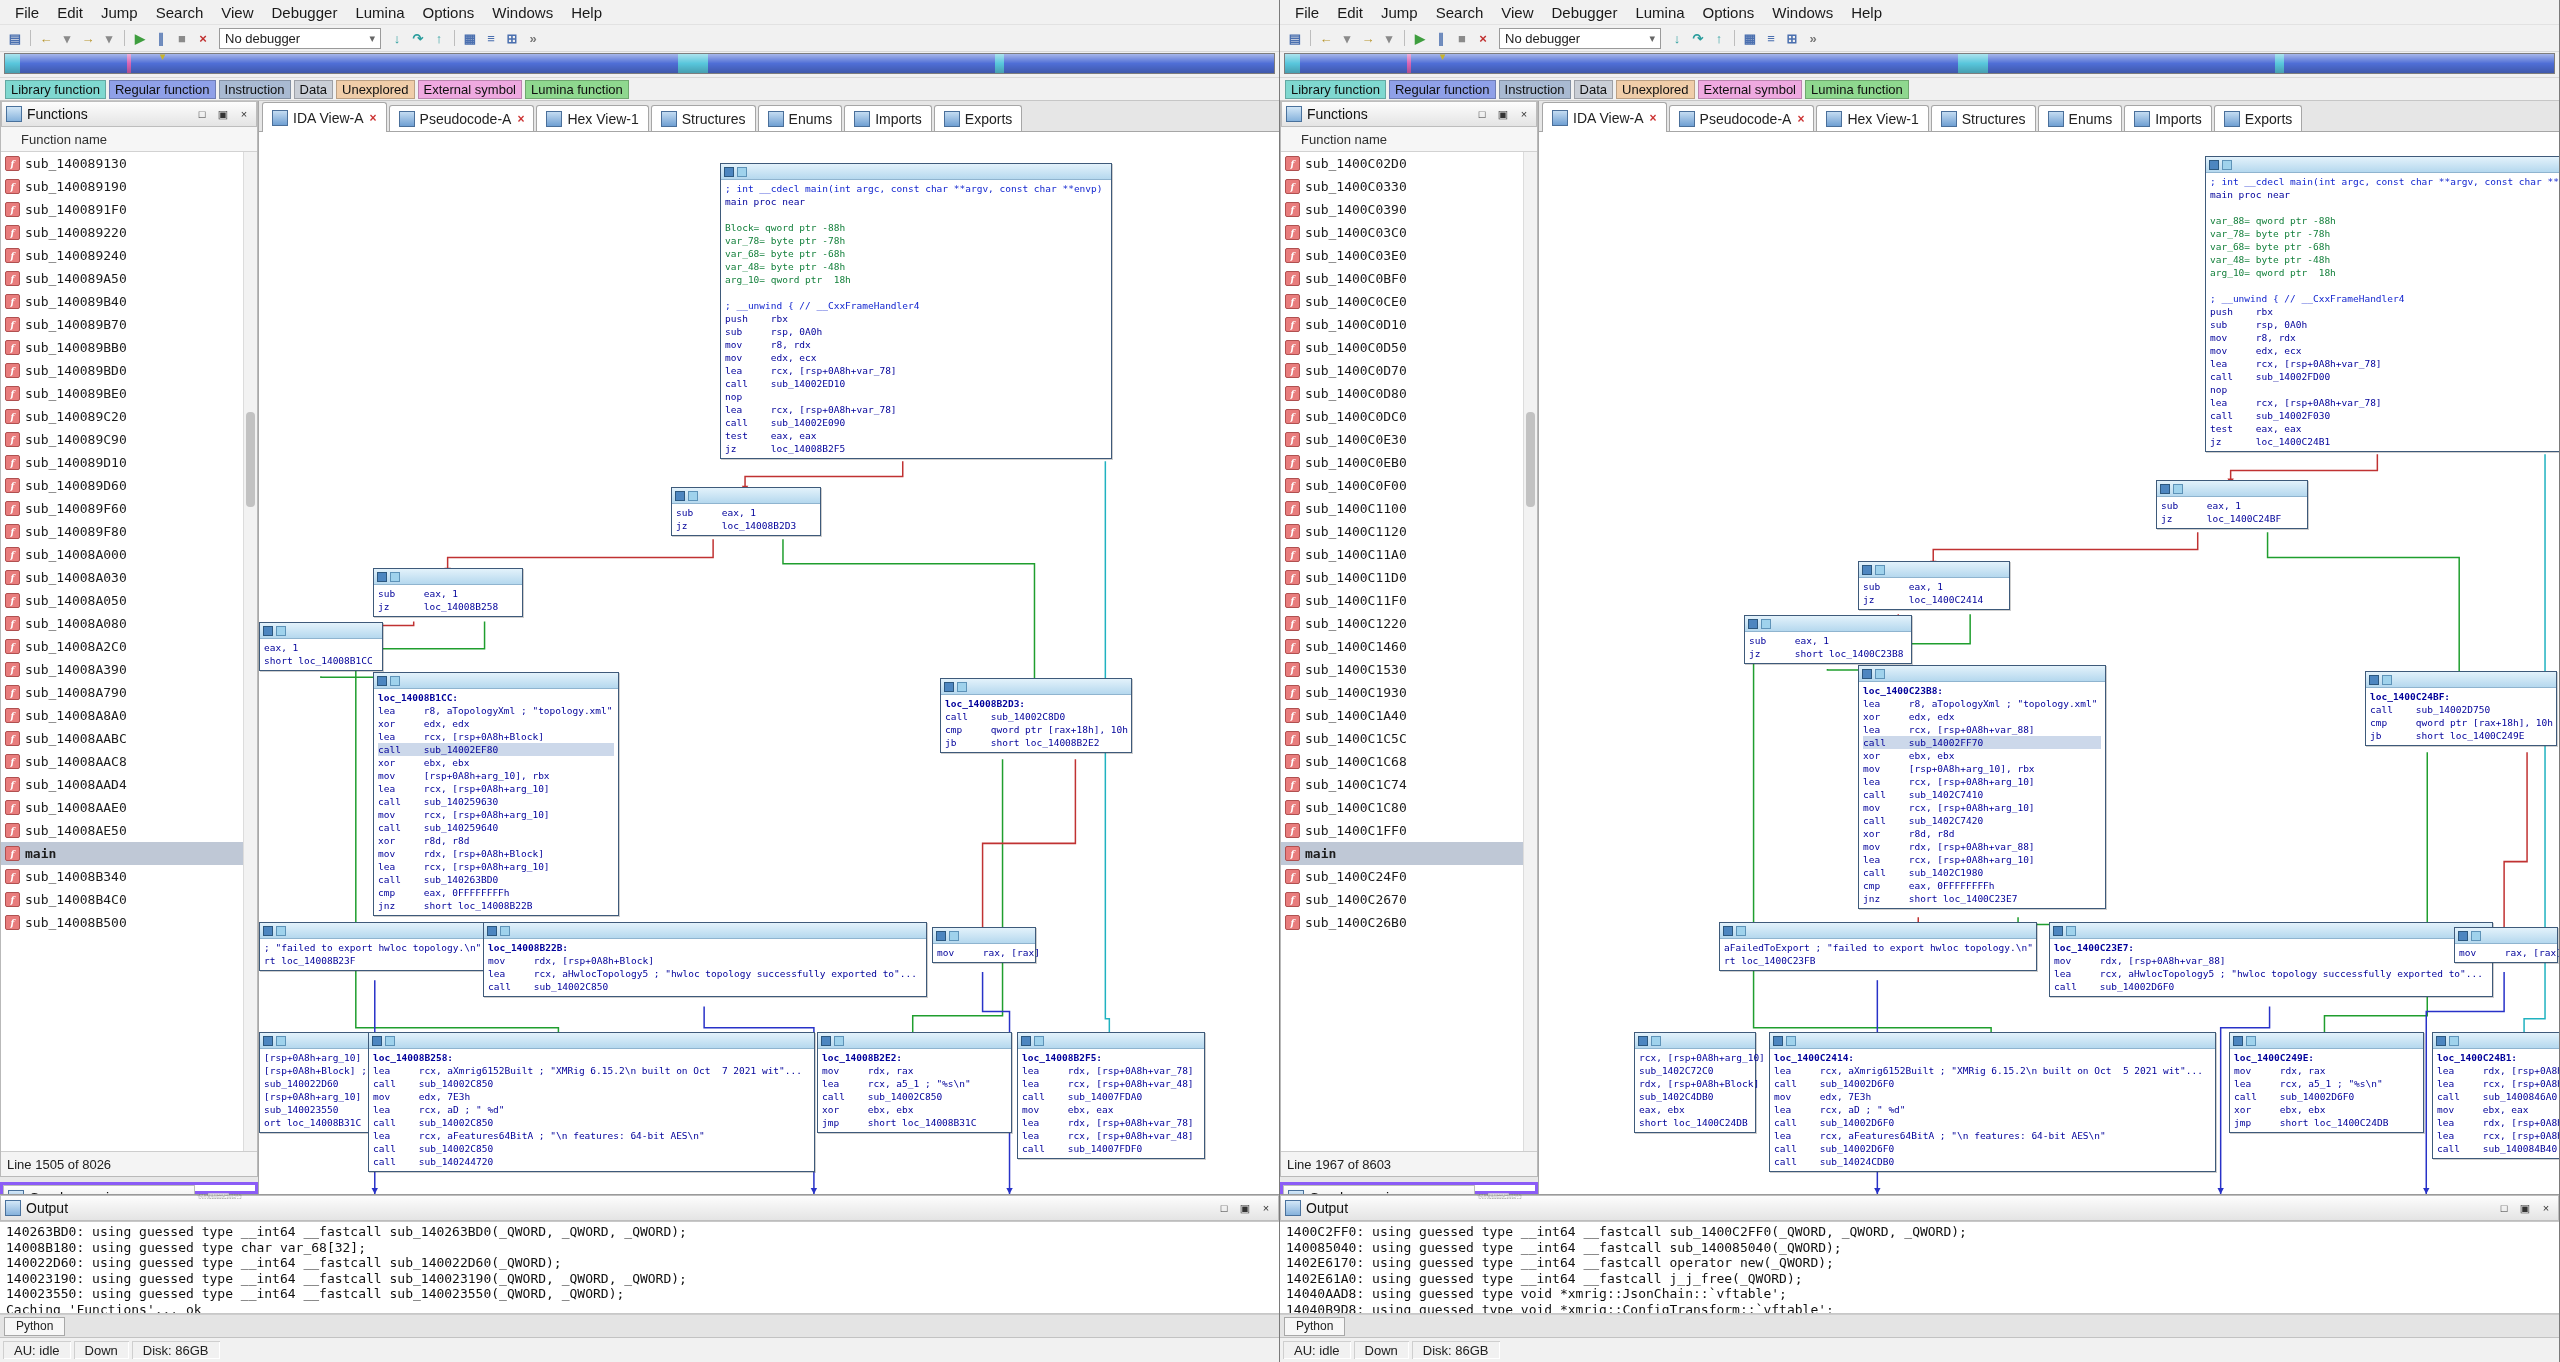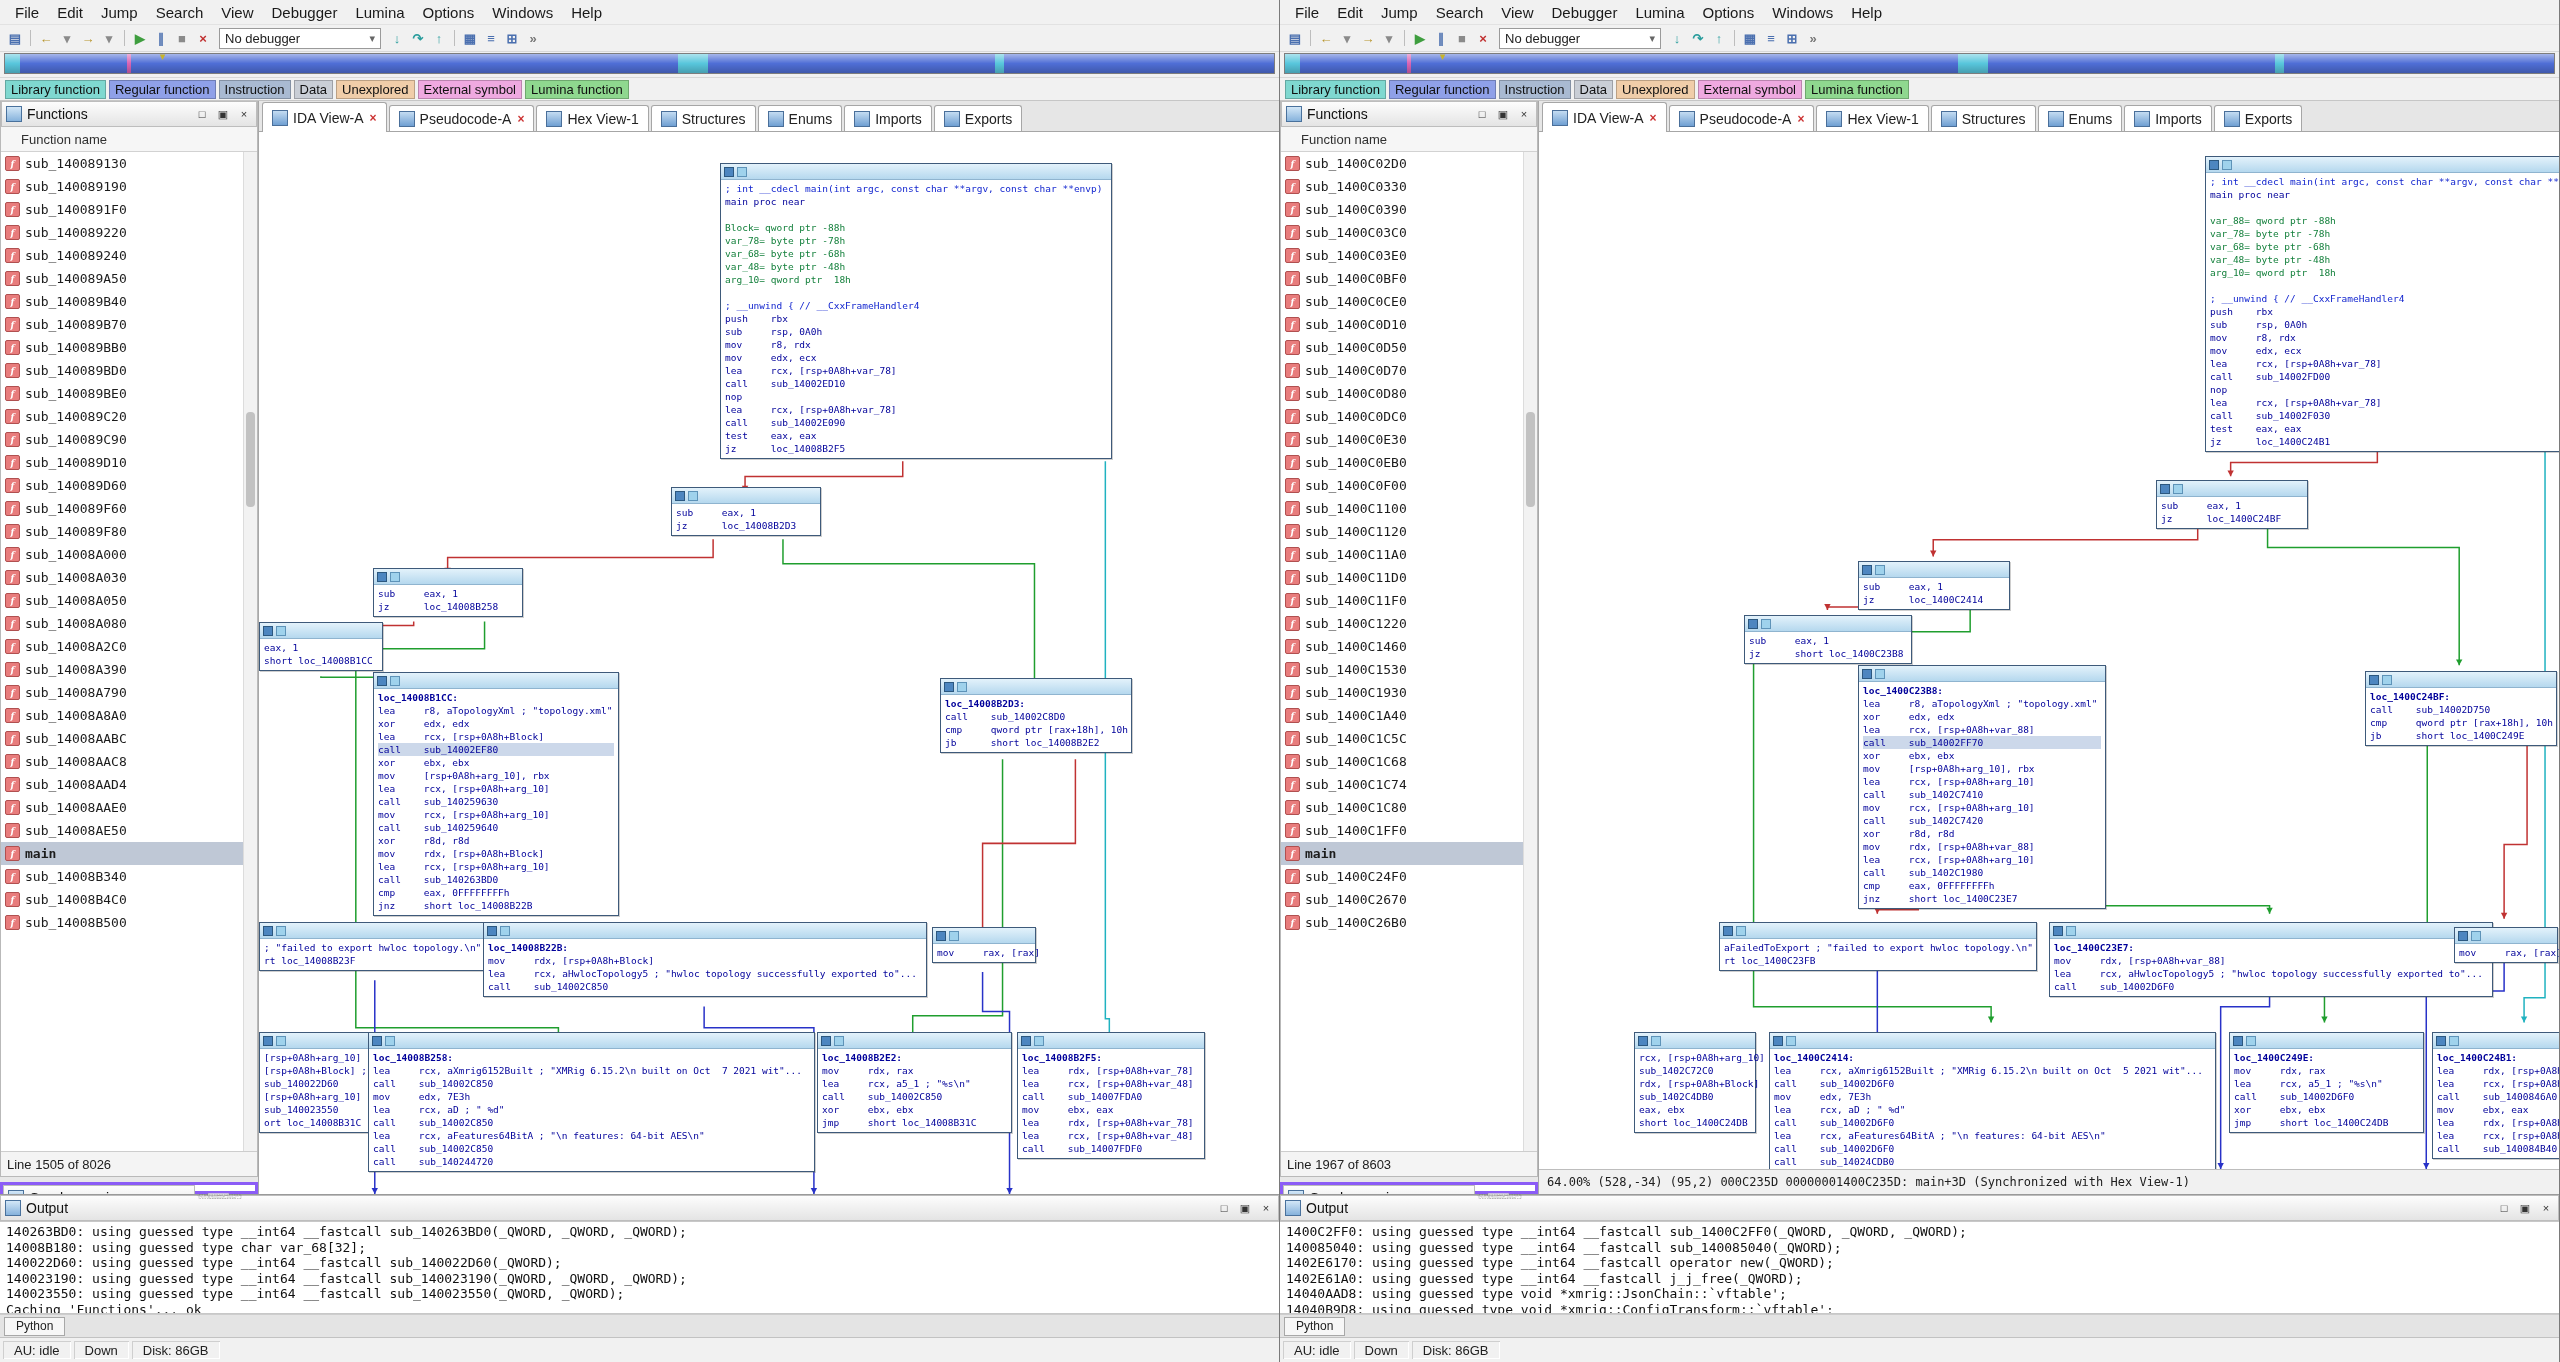--- a/index.html
+++ b/index.html
@@ -877,21 +877,20 @@
             <div class="gb-body"><div class="cline t-lbl">loc_1400C249E:</div><div class="cline t-ins">mov     rdx, rax</div><div class="cline t-ins">lea     rcx, a5_1 ; "%s\n"</div><div class="cline t-ins">call    sub_14002D6F0</div><div class="cline t-ins">xor     ebx, ebx</div><div class="cline t-ins">jmp     short loc_1400C24DB</div></div>
           </div>
           <div class="gblock" style="left: 893px; top: 900px; width: 188px;">
             <div class="gb-title">
               <span class="ti1"></span>
               <span class="ti2"></span>
             </div>
             <div class="gb-body"><div class="cline t-lbl">loc_1400C24B1:</div><div class="cline t-ins">lea     rdx, [rsp+0A8h+var_78]</div><div class="cline t-ins">lea     rcx, [rsp+0A8h+var_48]</div><div class="cline t-ins">call    sub_1400846A0</div><div class="cline t-ins">mov     ebx, eax</div><div class="cline t-ins">lea     rdx, [rsp+0A8h+var_78]</div><div class="cline t-ins">lea     rcx, [rsp+0A8h+var_48]</div><div class="cline t-ins">call    sub_140084B40</div></div>
           </div>
         </div>
-        <div class="graph-status">64.00% (528,-34) (95,2) 000C235D 00000001400C235D: main+3D (Synchronized with Hex View-1)</div>
       </div>
     </div>
     <div class="output-dock">
       <div class="dock-title">
         <span class="dt-icon"></span>
         <span class="dt-title">Output</span>
         <span class="dt-btn">□</span>
         <span class="dt-btn">▣</span>
         <span class="dt-btn">×</span>
       </div>

